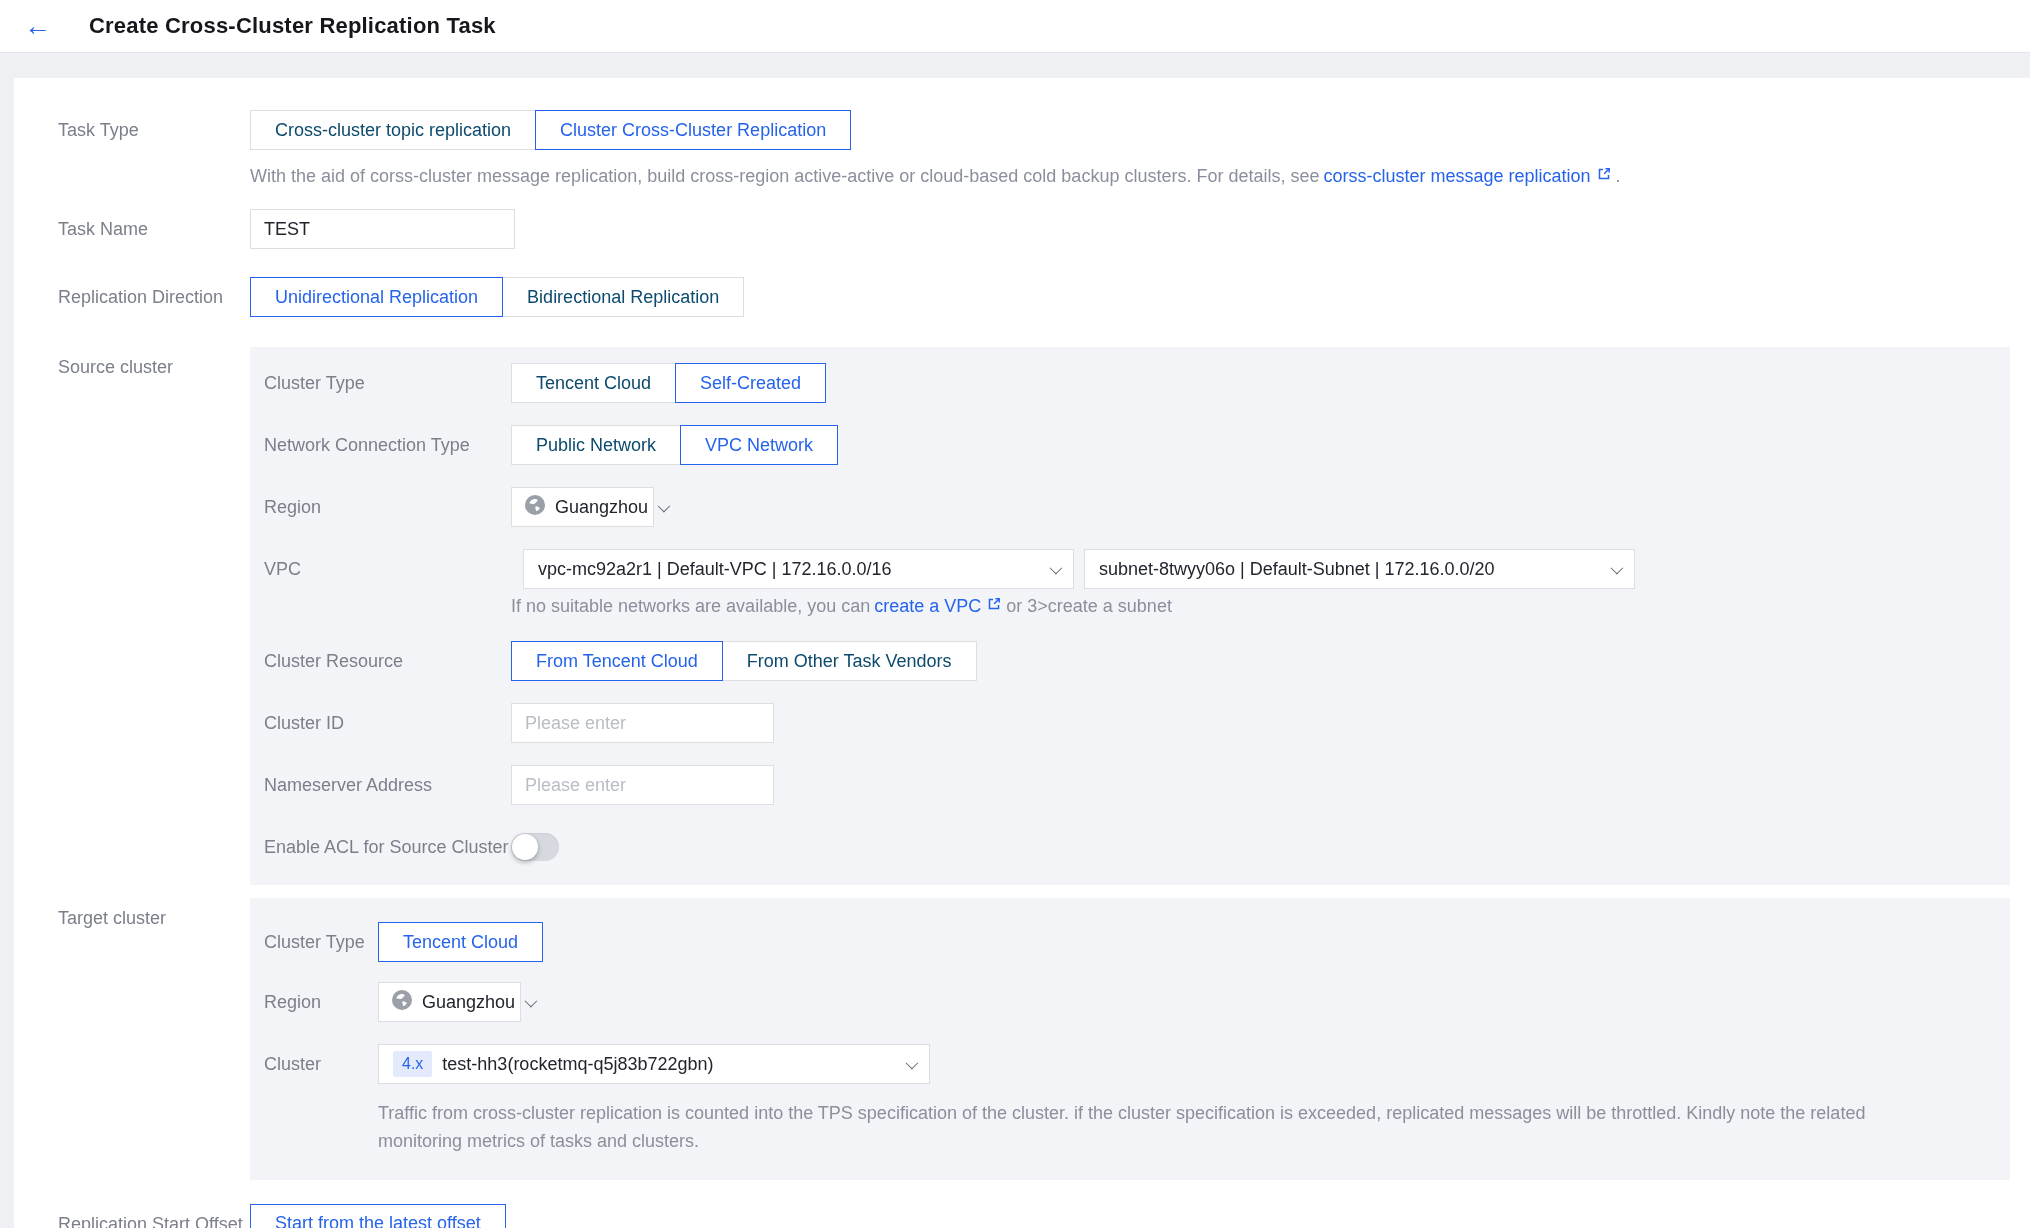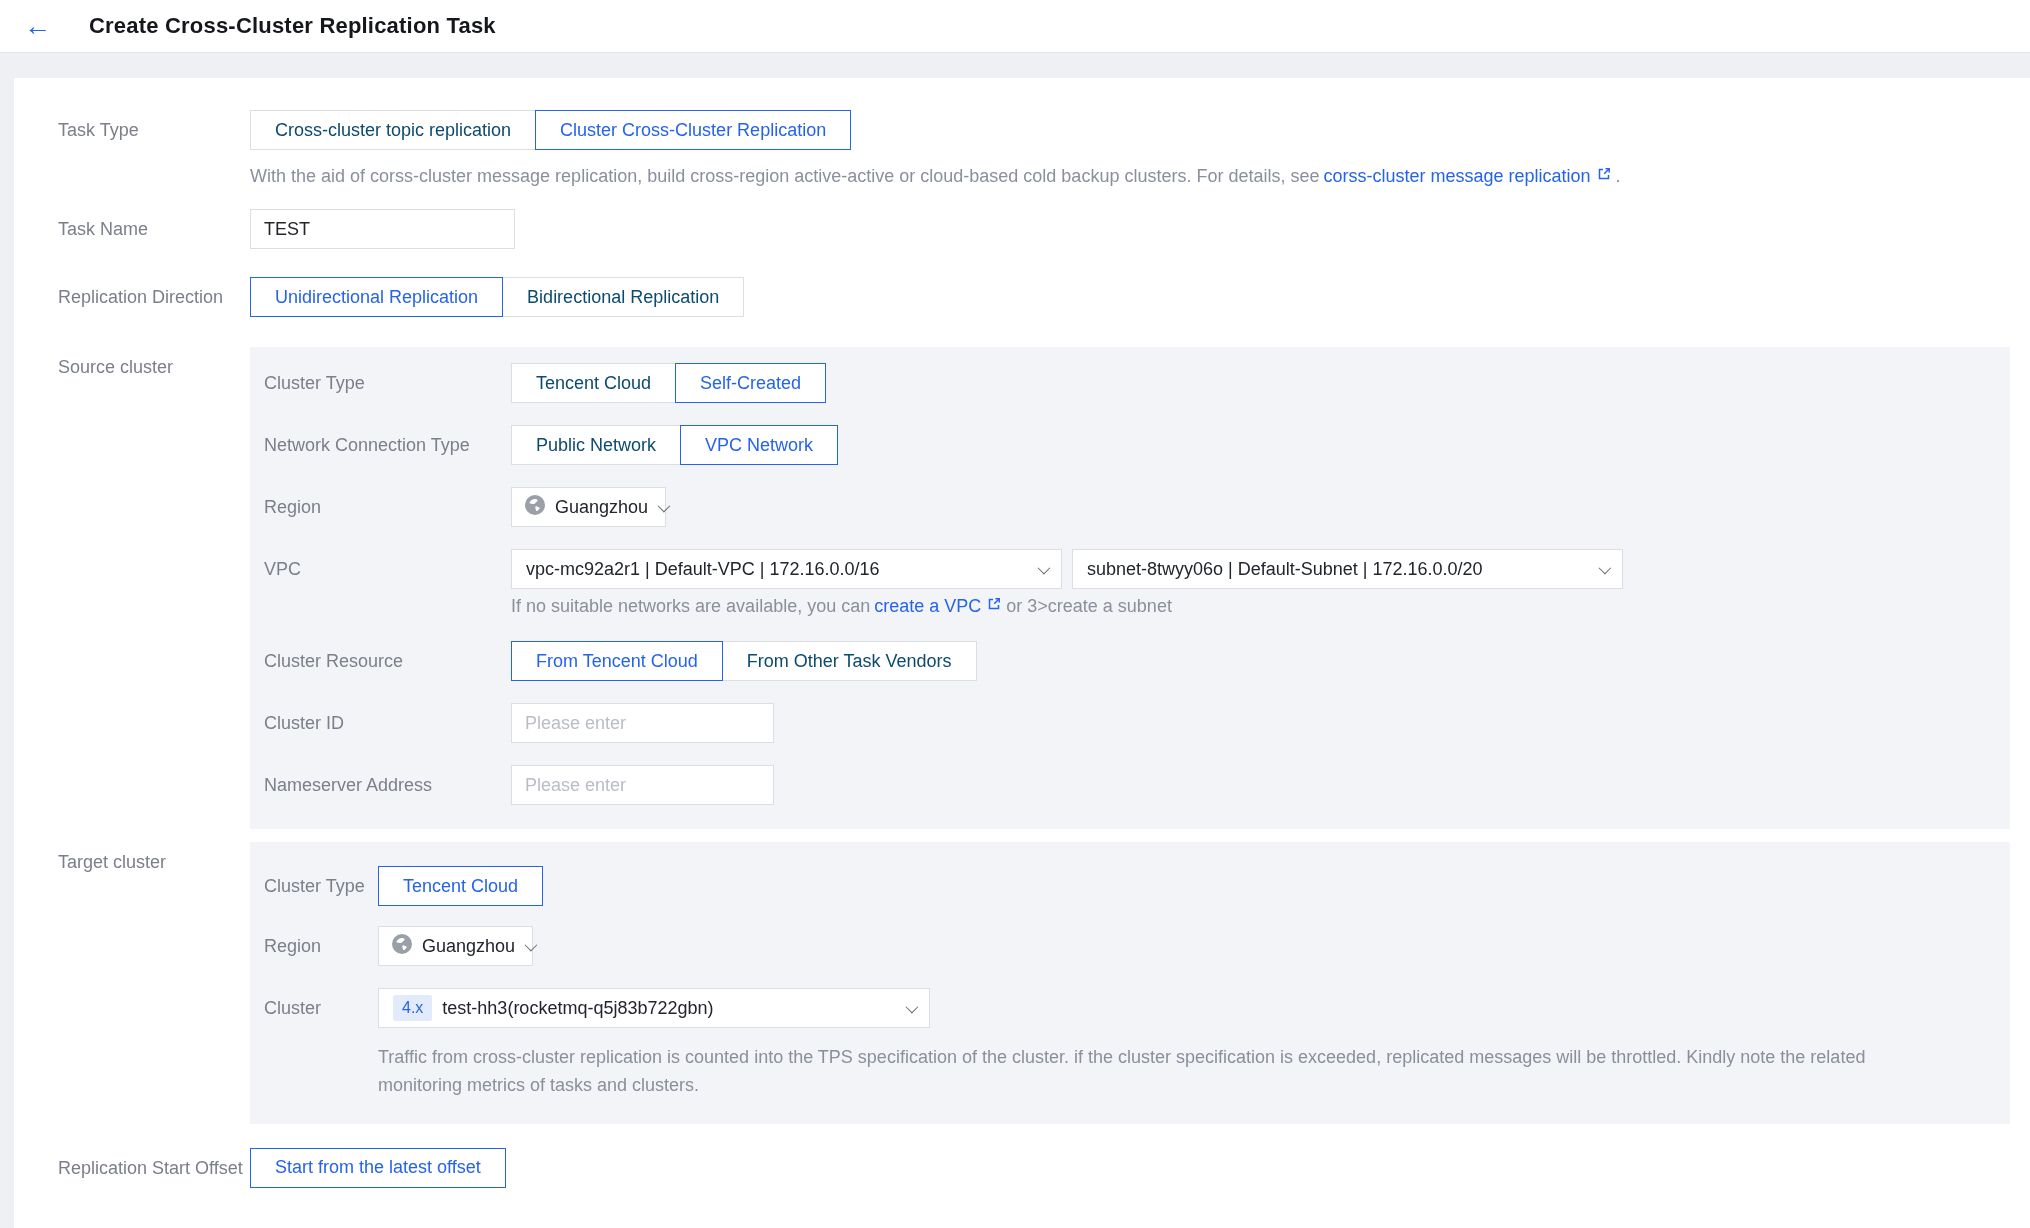--- a/index.html
+++ b/index.html
@@ -58,21 +58,21 @@
   
   .select {
     height: 40px; background: #fff; border: 1px solid #dcdee2; display: flex;
     align-items: center; padding: 0 14px; font-size: 18px; color: #22252d; cursor: pointer;
   }
   .select .val { flex: 1; white-space: nowrap; overflow: hidden; }
   .chev {
     width: 9px; height: 9px; border-right: 1.6px solid #676b74; border-bottom: 1.6px solid #676b74;
     transform: rotate(45deg) translateY(-2px); flex-shrink: 0; margin-left: 12px;
   }
-  .region-select { width: 155px; padding: 0 12px; }
+  .region-select { width: 143px; padding: 0 12px; }
   .region-select .val { margin: 0 2px 0 9px; flex: none; }
   .region-select .chev { margin-left: 8px; }
   .vpc-select, .subnet-select { width: 551px; }
   .subnet-select { margin-left: 10px; }
   .cluster-select { width: 552px; }
   .hint { margin-top: 7px; color: #8a8f9c; font-size: 18px; display: flex; align-items: center; }
   
   .toggle { width: 48px; height: 28px; border-radius: 14px; background: #d6d9e0; position: relative; cursor: pointer; margin-top: 6px; box-shadow: inset 0 1px 2px rgba(0,0,0,.06); }
   .toggle .knob { position: absolute; left: 1px; top: 1px; width: 26px; height: 26px; border-radius: 50%; background: #fff; box-shadow: 0 2px 5px rgba(0,0,0,.3); }
   
@@ -164,21 +164,21 @@
               </svg>
           </span>
           <span class="val">Guangzhou</span>
           <span class="chev"></span>
         </div>
       </div>
 
       <div class="prow" style="margin-bottom:0;">
         <div class="plabel">VPC</div>
         <div>
-          <div style="display:flex;">
+          <div style="display:flex;margin-left:12px;">
             <div class="select vpc-select">
               <span class="val">vpc-mc92a2r1 | Default-VPC | 172.16.0.0/16</span>
               <span class="chev"></span>
             </div>
             <div class="select subnet-select">
               <span class="val">subnet-8twyy06o | Default-Subnet | 172.16.0.0/20</span>
               <span class="chev"></span>
             </div>
           </div>
           <div class="hint">
@@ -207,20 +207,26 @@
       <div class="prow">
         <div class="plabel">Cluster ID</div>
         <input class="text-input" style="width: 263px;" type="text" placeholder="Please enter">
       </div>
 
       <div class="prow">
         <div class="plabel">Nameserver Address</div>
         <input class="text-input" style="width: 263px;" type="text" placeholder="Please enter">
       </div>
 
+      <div class="prow">
+        <div class="plabel">Enable ACL for Source Cluster</div>
+        <div class="toggle">
+          <div class="knob"></div>
+        </div>
+      </div>
 
     </div>
   </div>
 
   <div class="row mt13">
     <div class="olabel">Target cluster</div>
     <div class="panel tgt" style="padding-top:24px;">
 
       <div class="prow" style="margin-bottom:20px;">
         <div class="plabel">Cluster Type</div>

